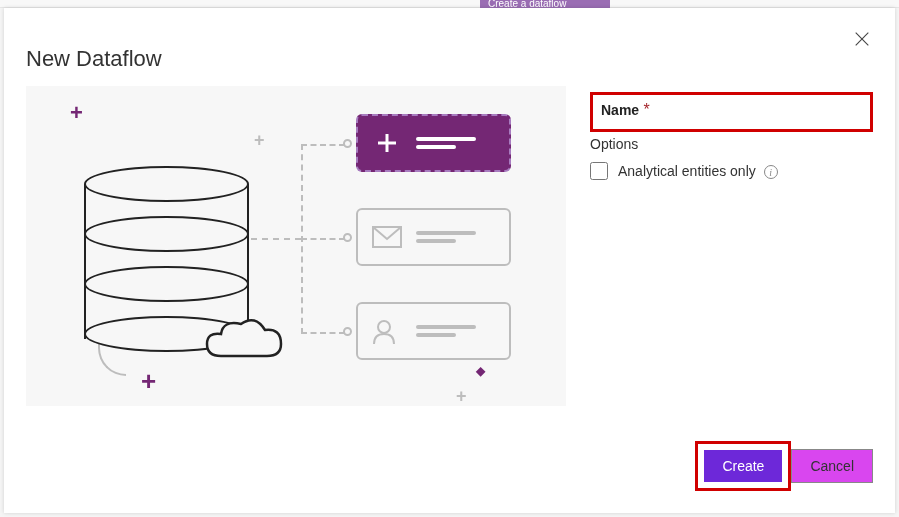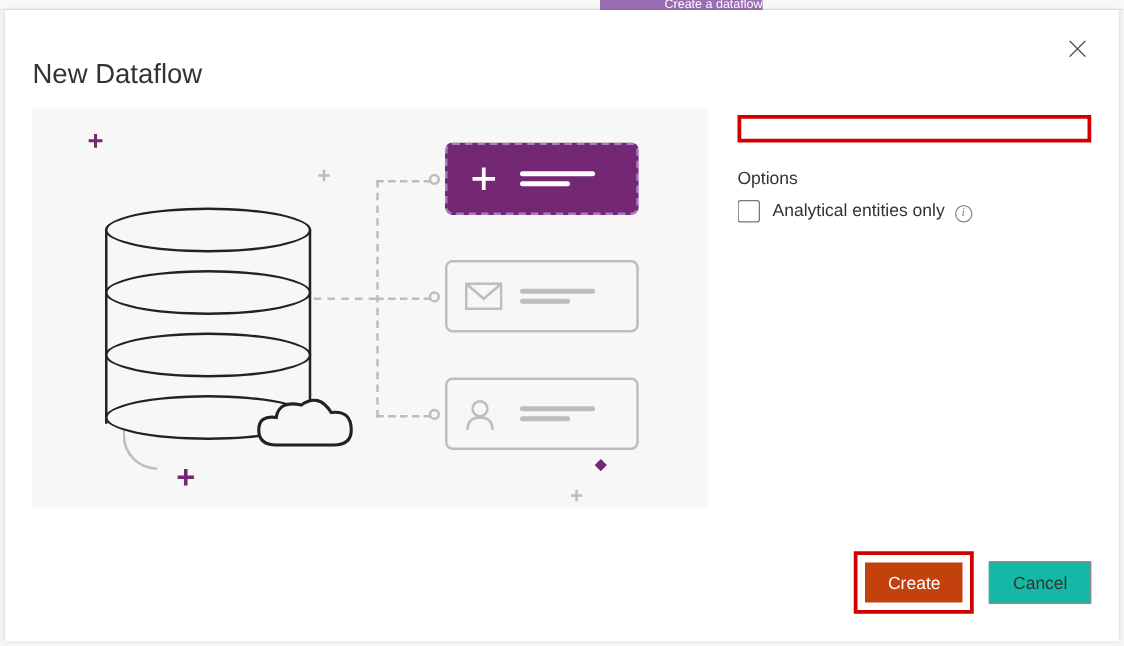--- a/index.html
+++ b/index.html
@@ -21,21 +21,20 @@
     left: 480px;
     top: 0;
     height: 8px;
     width: 130px;
     background: #9a6db3;
     color: #fff;
     font-size: 10px;
     line-height: 8px;
     padding-left: 8px;
     overflow: hidden;
-    text-align: right;
   }
   .dialog {
     position: absolute;
     left: 4px; right: 4px; top: 8px; bottom: 4px;
     background: #fff;
     box-shadow: 0 0 4px rgba(0,0,0,0.15);
     padding: 16px 22px 18px 22px;
   }
   .dialog-title {
     font-size: 22px;
@@ -79,21 +78,21 @@
   .text-input {
     width: 100%;
     margin-top: 6px;
     padding: 5px 8px;
     font-size: 13.5px;
     border: 1px solid #222;
     outline: none;
     font-family: inherit;
   }
   .options-label {
-    margin-top: 20px;
+    margin-top: 4px;
     font-size: 14px;
     color: #333;
   }
   .checkbox-row {
     display: flex; align-items: center;
     margin-top: 10px;
   }
   .checkbox-row input[type=checkbox] {
     width: 18px; height: 18px;
     margin-right: 10px;
@@ -124,29 +123,28 @@
     padding: 8px 18px;
     cursor: pointer;
     font-family: inherit;
   }
   .btn-primary-wrap {
     border: 3px solid #d00000;
     padding: 6px;
     display: inline-block;
   }
   .btn-primary {
-    background: #c2410c;
+    background: #6d28d9;
     color: #fff;
     border: none;
   }
   .btn-secondary {
-    background: #14b8a6;
+    background: #d946ef;
     border: 1px solid #888;
     color: #333;
-    margin-left: 12px;
   }
   
   .cyl {
     position: absolute;
     left: 58px; top: 80px;
     width: 165px; height: 180px;
   }
   .cyl .body {
     position: absolute;
     left: 0; top: 18px;
@@ -284,20 +282,24 @@
               <div class="l" style="width:60px;"></div>
               <div class="l" style="width:40px;"></div>
             </div>
         </div>
       </div>
 
     </div>
 
     <div class="right-col">
       <div class="highlight-box">
+        <div>
+          <span class="field-label">Name</span>
+          <span class="required"> *</span>
+        </div>
       </div>
 
       <div class="options-label">Options</div>
       <div class="checkbox-row">
         <input type="checkbox" id="an" style="">
         <label for="an">
           <span>Analytical entities only</span>
           <span class="info-icon">i</span>
         </label>
       </div>

